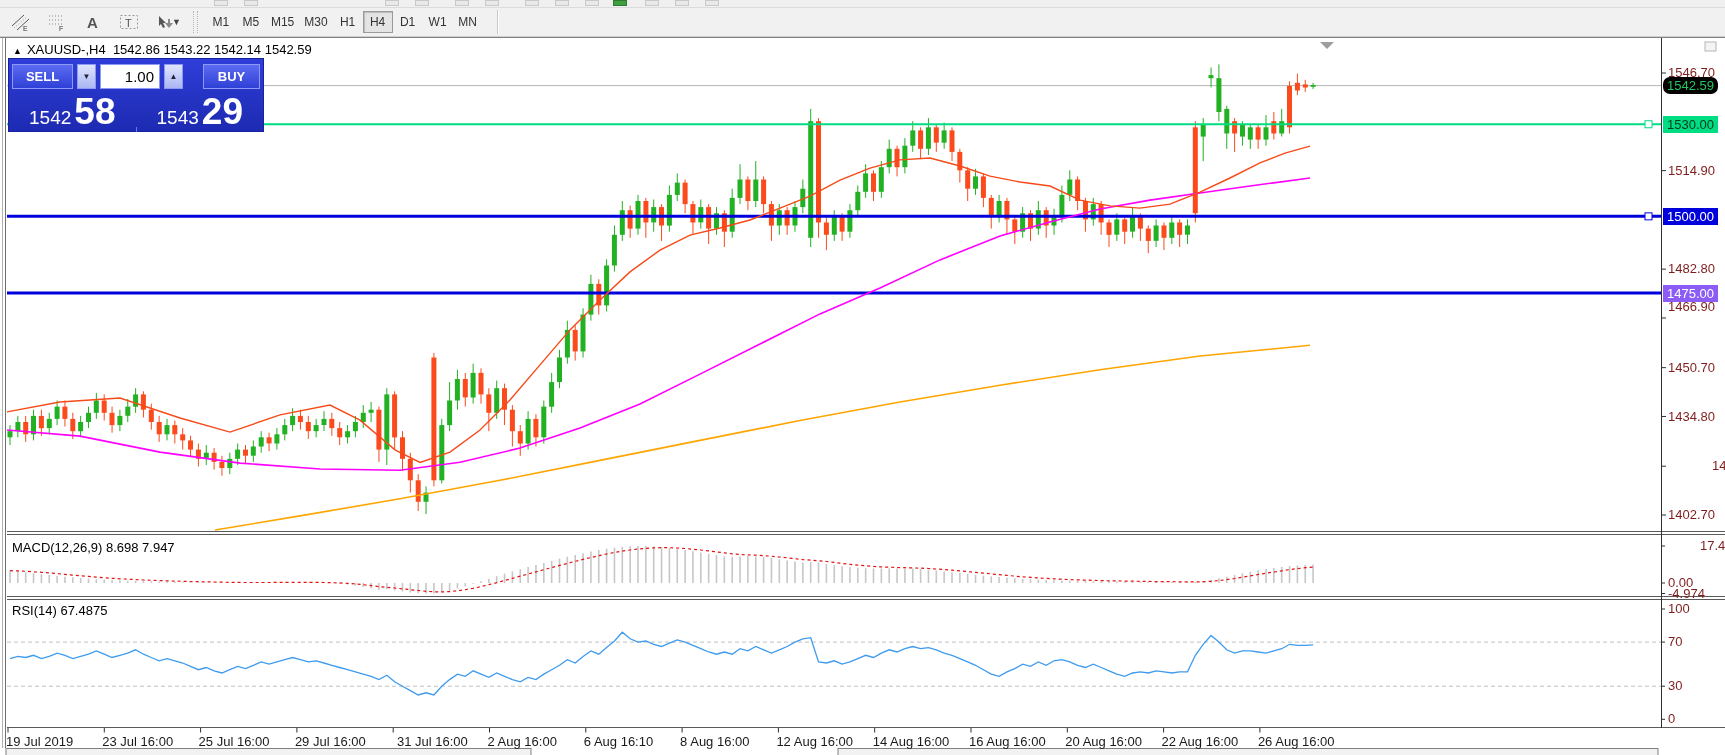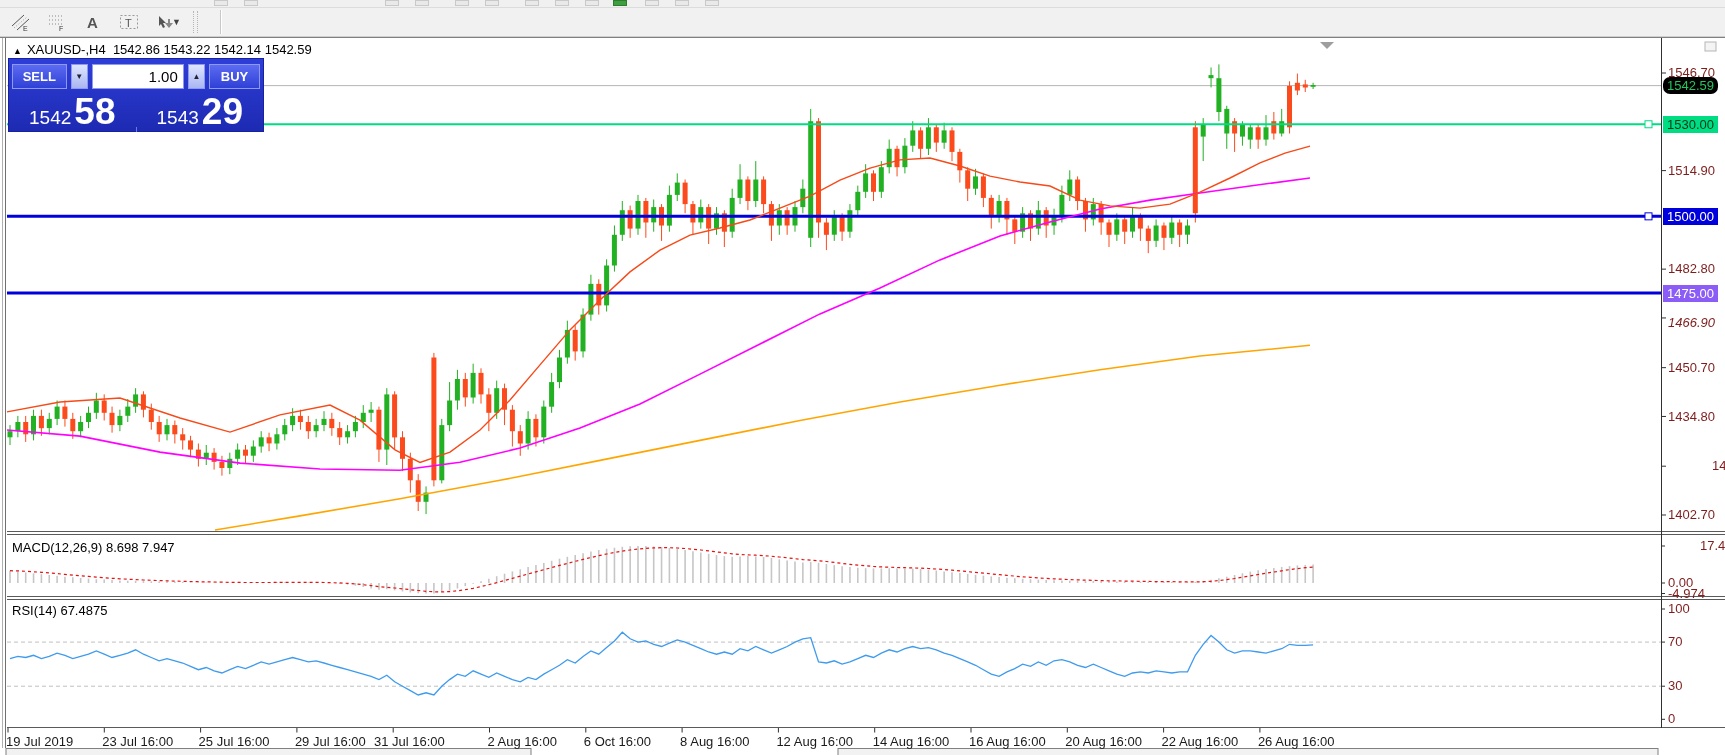--- a/index.html
+++ b/index.html
@@ -30,21 +30,21 @@
   .trade-panel{position:absolute;left:8px;top:21px;width:256px;height:74px;
                background:linear-gradient(#2f3ed8,#1d2ab2);border:1px solid #18219e;}
   .tp-row1{display:flex;align-items:center;height:31px;padding:3px 3px 0 3px;gap:4px;}
   .btn{height:25px;display:flex;align-items:center;justify-content:center;color:#fff;
        font-size:13px;font-weight:bold;background:linear-gradient(#5b6bf2,#2f40d6);
        border:1px solid #8d99f5;cursor:pointer;}
   .btn-sell{width:61px;}
   .btn-buy{width:57px;margin-left:auto;}
   .vol-btn{width:19px;height:25px;background:linear-gradient(#dfe5ff,#aab6f2);border:1px solid #8d99f5;
            display:flex;align-items:center;justify-content:center;font-size:8px;color:#223;cursor:pointer;}
-  .vol-field{width:92px;height:25px;border:1px solid #8d99f5;background:#fff;color:#000;
+  .vol-field{width:60px;height:25px;border:1px solid #8d99f5;background:#fff;color:#000;
              font-size:15px;text-align:right;padding:0 5px;font-family:"Liberation Sans",sans-serif;}
   .tp-row2{display:flex;height:38px;color:#fff;margin-top:1px;}
   .tp-half{flex:1;display:flex;align-items:flex-end;justify-content:center;gap:3px;padding-bottom:5px;margin-top:36px;}
   .tp-half.first{border-right:1px solid #6b77ee;}
   .tp-small{font-size:19px;line-height:1;}
   .tp-big{font-size:37px;font-weight:bold;line-height:0.82;}
   
   .plabel{position:absolute;font-size:13px;color:#7f1d1d;white-space:nowrap;}
   .pbox{position:absolute;font-size:13px;padding:0 4px;line-height:17px;white-space:nowrap;}
   .dlabel{position:absolute;font-size:13px;color:#1a1a1a;white-space:nowrap;}
@@ -104,20 +104,31 @@
         </div>
         <div class="tool">
           <svg width="20" height="18">
             <path d="M4 3 L11 10 L8 10 L10 14 L8 15 L6 11 L4 13 Z" fill="#555"></path>
             <path d="M16 5 l-4 5 h3 v4 h2 v-4 h3 z" fill="#888" transform="rotate(180 15 10)"></path>
           </svg>
         </div>
       </div>
     <span class="caret">▼</span>
     <div class="ridge"></div>
+    <div class="timeframes" id="timeframes">
+        <div class="tf">M1</div>
+        <div class="tf">M5</div>
+        <div class="tf">M15</div>
+        <div class="tf">M30</div>
+        <div class="tf">H1</div>
+        <div class="tf active">H4</div>
+        <div class="tf">D1</div>
+        <div class="tf">W1</div>
+        <div class="tf">MN</div>
+      </div>
     <div class="sep"></div>
   </div>
 
   <div class="chart-window">
     <svg class="overlay" id="chartSvg" width="1725" height="718" viewBox="0 37 1725 718">
         <line x1="7" y1="85.61523400000038" x2="1661" y2="85.61523400000038" stroke="#b4b4b4" stroke-width="1"></line>
         <g>
           <line x1="10" y1="425.1" x2="10" y2="445.0" stroke="#22b122" stroke-width="1"></line>
           <rect x="7.5" y="431.2" width="5" height="6.1" fill="#22b122"></rect>
           <line x1="17.85" y1="415.9" x2="17.85" y2="437.3" stroke="#22b122" stroke-width="1"></line>
@@ -701,43 +712,43 @@
     </div>
 
 
     <div class="ind-label" style="left:12px;top:503px;">MACD(12,26,9) 8.698 7.947</div>
     <div class="ind-label" style="left:12px;top:566px;">RSI(14) 67.4875</div>
 
     <div id="labels">
         <div class="plabel" style="left:1668px;top:28.0px;">1546.70</div>
         <div class="plabel" style="left:1668px;top:125.6px;">1514.90</div>
         <div class="plabel" style="left:1668px;top:224.1px;">1482.80</div>
-        <div class="plabel" style="left:1668px;top:278px;font-style:italic;">1466.90</div>
+        <div class="plabel" style="left:1668px;top:262px;">1466.90</div>
         <div class="plabel" style="left:1668px;top:322.7px;">1450.70</div>
         <div class="plabel" style="left:1668px;top:371.5px;">1434.80</div>
         <div class="plabel" style="left:1668px;top:421.2px;margin-left:44px;">1418.60</div>
         <div class="plabel" style="left:1668px;top:470.0px;">1402.70</div>
         <div class="pbox" style="left:1663px;top:40.1px;background:#000000;color:#22c55e;border-radius:7px;">1542.59</div>
         <div class="pbox" style="left:1663px;top:78.8px;background:#00dc82;color:#003a1f;">1530.00</div>
         <div class="pbox" style="left:1663px;top:170.8px;background:#0000dd;color:#ffffff;">1500.00</div>
         <div class="pbox" style="left:1663px;top:247.6px;background:#8b5cf6;color:#ffffff;">1475.00</div>
         <div class="plabel" style="left:1668px;top:501.0px;margin-left:32px;">17.498</div>
         <div class="plabel" style="left:1668px;top:538.0px;">0.00</div>
         <div class="plabel" style="left:1668px;top:548.5px;">-4.974</div>
         <div class="plabel" style="left:1668px;top:564.0px;">100</div>
         <div class="plabel" style="left:1668px;top:597.1px;">70</div>
         <div class="plabel" style="left:1668px;top:641.2px;">30</div>
         <div class="plabel" style="left:1668px;top:674.3px;">0</div>
         <div class="dlabel" style="left:6px;top:697.0px;">19 Jul 2019</div>
         <div class="dlabel" style="left:102.3px;top:697.0px;">23 Jul 16:00</div>
         <div class="dlabel" style="left:198.6px;top:697.0px;">25 Jul 16:00</div>
         <div class="dlabel" style="left:294.9px;top:697.0px;">29 Jul 16:00</div>
-        <div class="dlabel" style="left:374px;top:697.0px;">31 Jul 16:00</div>
+        <div class="dlabel" style="left:397px;top:697.0px;">31 Jul 16:00</div>
         <div class="dlabel" style="left:487.5px;top:697.0px;">2 Aug 16:00</div>
-        <div class="dlabel" style="left:583.8px;top:697.0px;">6 Oct 16:00</div>
+        <div class="dlabel" style="left:583.8px;top:697.0px;">6 Aug 16:10</div>
         <div class="dlabel" style="left:680.1px;top:697.0px;">8 Aug 16:00</div>
         <div class="dlabel" style="left:776.4px;top:697.0px;">12 Aug 16:00</div>
         <div class="dlabel" style="left:872.6999999999999px;top:697.0px;">14 Aug 16:00</div>
         <div class="dlabel" style="left:969px;top:697.0px;">16 Aug 16:00</div>
         <div class="dlabel" style="left:1065.3px;top:697.0px;">20 Aug 16:00</div>
         <div class="dlabel" style="left:1161.6px;top:697.0px;">22 Aug 16:00</div>
         <div class="dlabel" style="left:1257.8999999999999px;top:697.0px;">26 Aug 16:00</div>
       </div>
 
     <div class="axis-hotzone" style="left:1661px;top:0;width:64px;height:691px;"></div>

